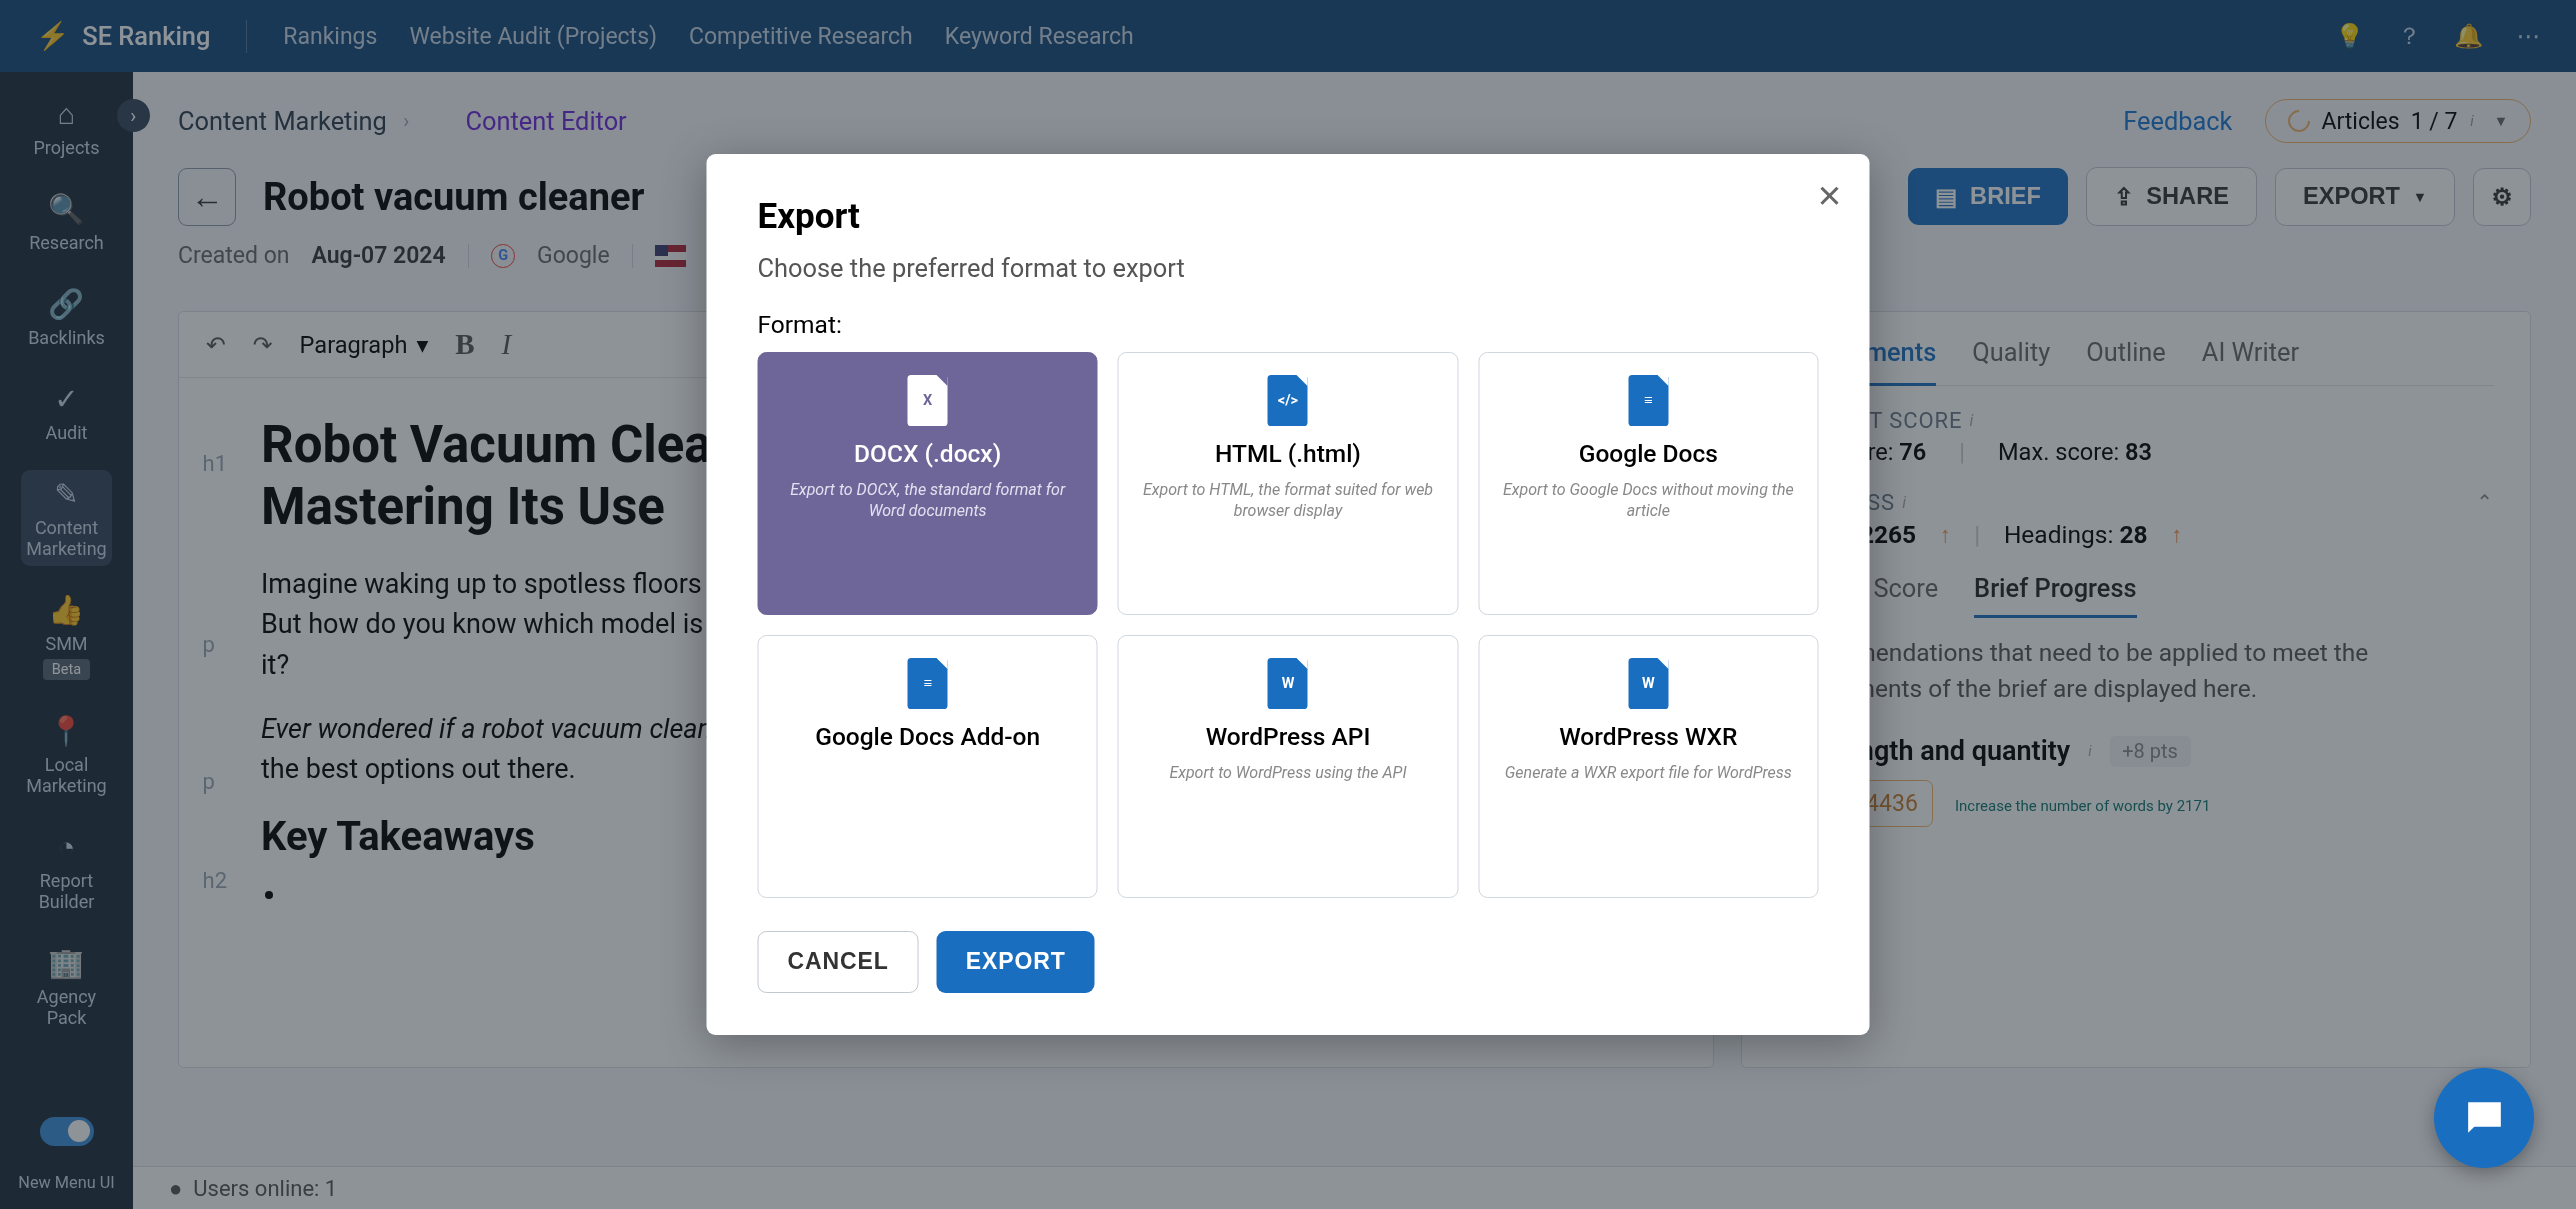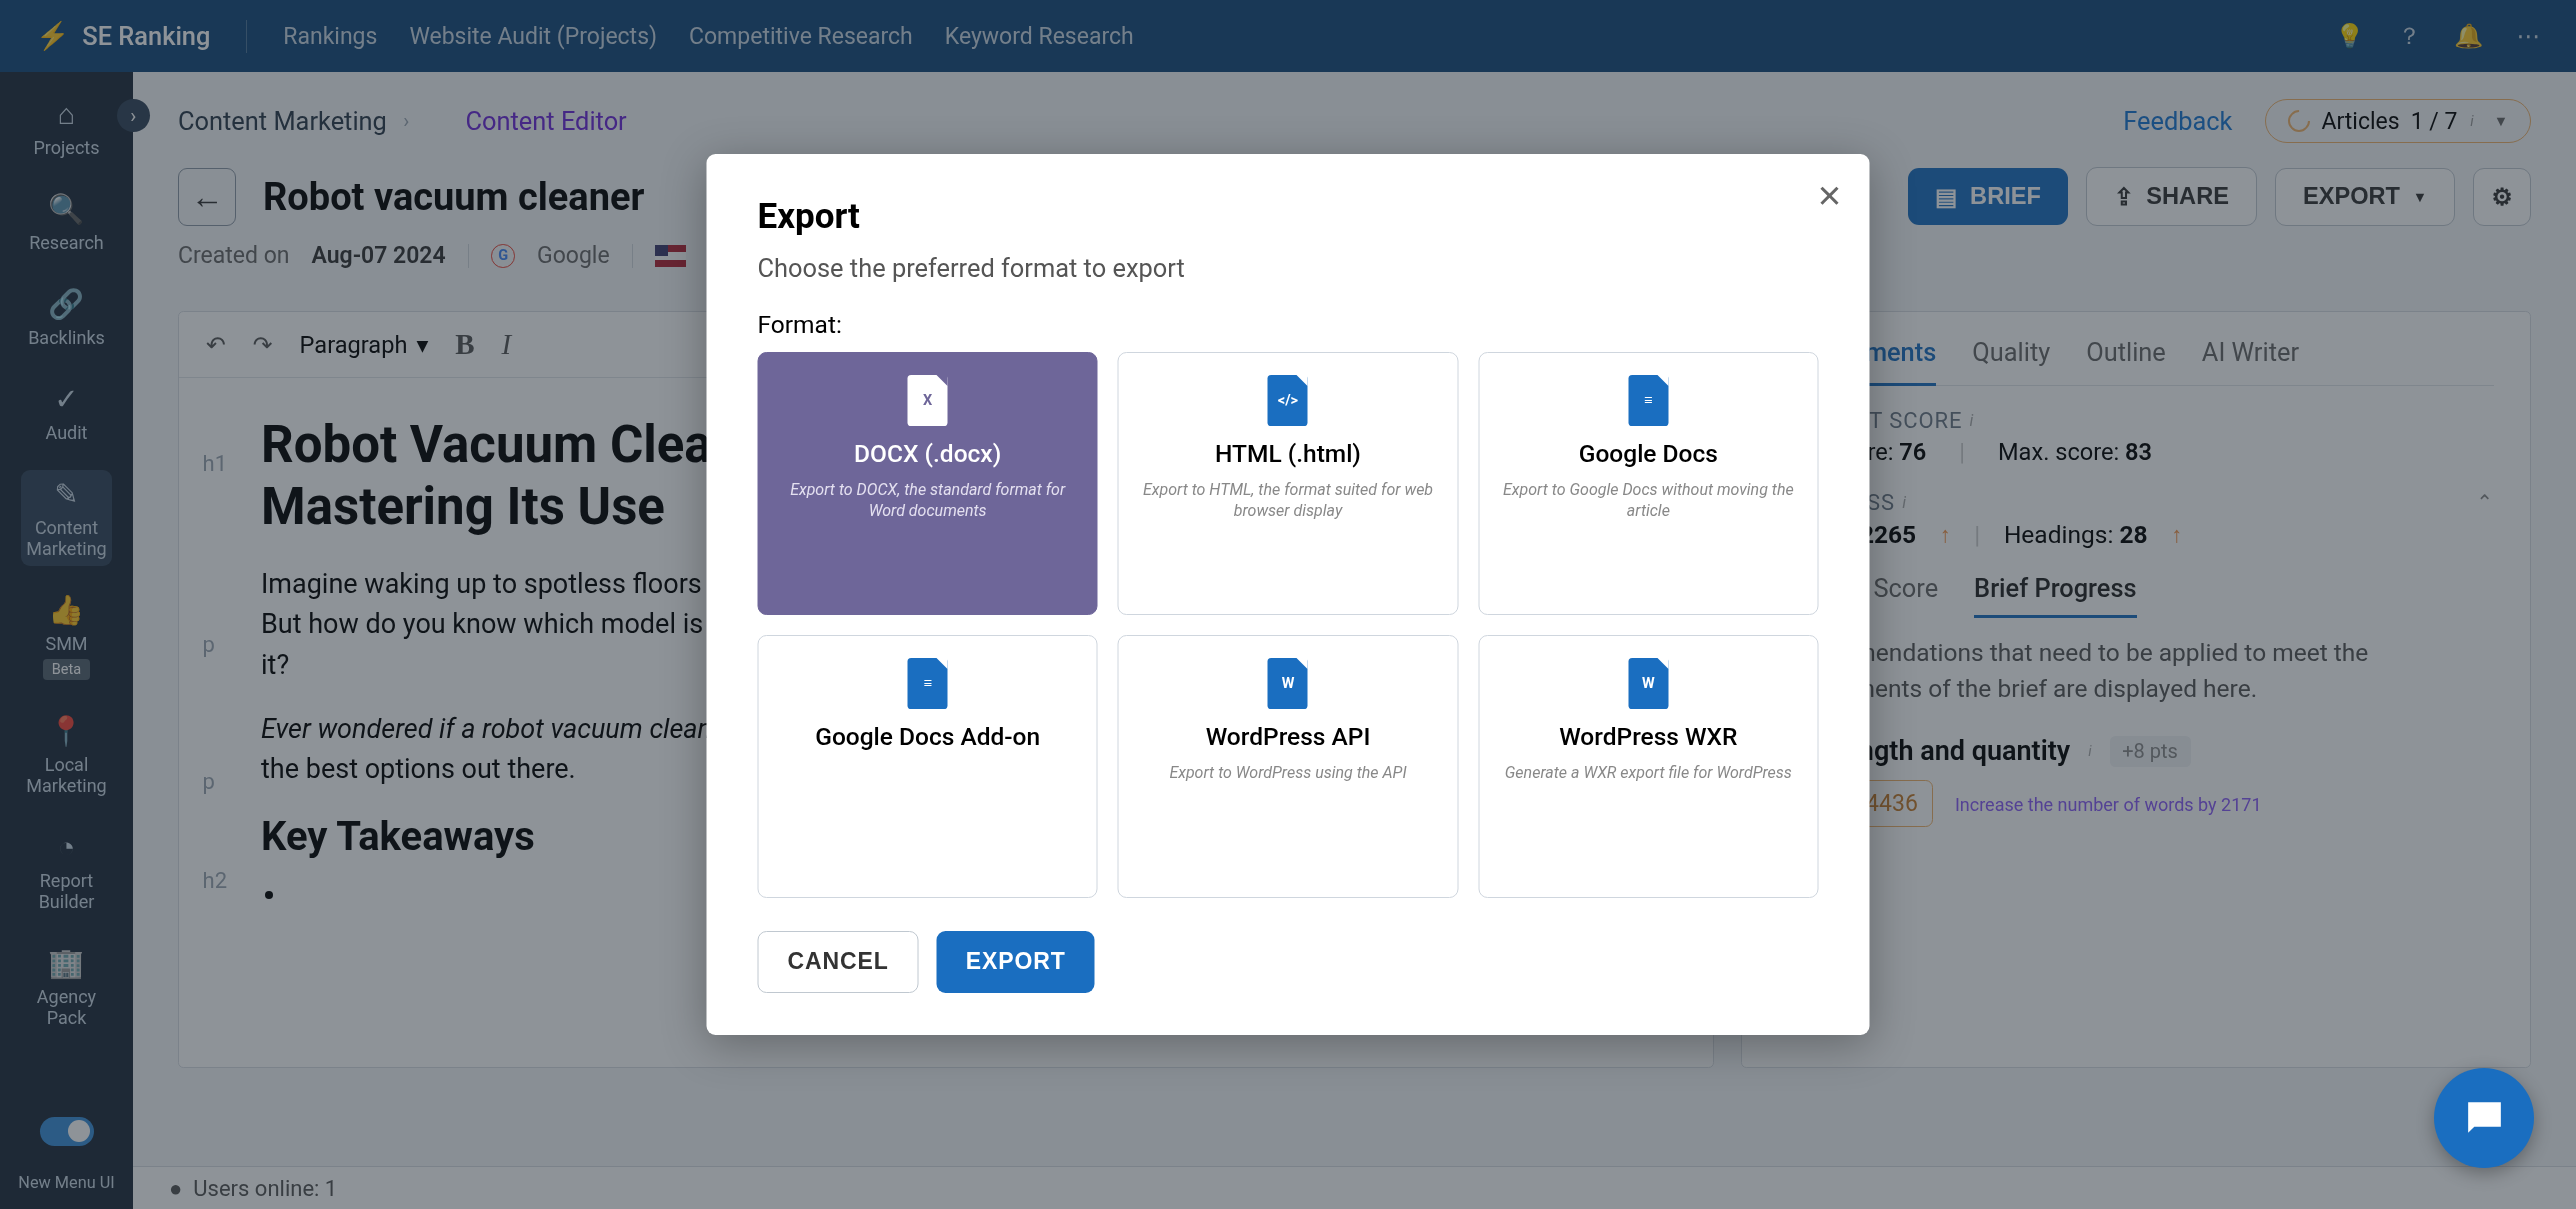--- a/index.html
+++ b/index.html
@@ -87,21 +87,21 @@
 .stat-line { display: flex; gap: 23.6px; align-items: center; font-size: 24.5px; margin-bottom: 23.6px; }
 .stat-line .arrow-up { color: #f2944a; font-size: 22px; }
 .subtabs { display: flex; gap: 36px; font-size: 25.4px; margin-bottom: 16.3px; }
 .subtab { padding-bottom: 12.7px; color: #666; cursor: pointer; }
 .subtab.active { color: #222; font-weight: 500; border-bottom: 3.6px solid #1a6ec0; }
 .desc { font-size: 24.5px; color: #555; line-height: 1.5; margin-bottom: 27px; }
 .item-row { display: flex; align-items: center; gap: 18px; }
 .item-row .ti { font-size: 27px; font-weight: 600; }
 .pts { background: #f0f2f5; border-radius: 5.4px; padding: 3.6px 12.7px; font-size: 20px; color: #888; }
 .count-badge { border: 1.8px solid #f0b36b; border-radius: 7.3px; padding: 9px 14.5px; font-size: 23px; color: #c77d2d; margin-top: 12.7px; display: inline-block; }
-.hint { font-size: 18px; color: #8b5cf6; margin-top: 12.7px; display: inline-block; margin-left: 18px; }
+.hint { font-size: 15px; color: #0f766e; margin-top: 12.7px; display: inline-block; margin-left: 18px; }
 
 
 .overlay { position: absolute; inset: 0; background: rgba(30,40,50,0.5); }
 .modal { position: absolute; left: 50%; top: 154px; transform: translateX(-50%); width: 1163px; background: #fff; border-radius: 9px; padding: 42px 51px 42px; box-shadow: 0 9px 45px rgba(0,0,0,0.3); }
 .modal-close { position: absolute; right: 27px; top: 23.6px; font-size: 31px; color: #666; cursor: pointer; }
 .modal h2 { font-size: 35px; font-weight: 700; margin-bottom: 16.3px; }
 .modal .sub { font-size: 25.4px; color: #555; margin-bottom: 27px; }
 .modal .lab { font-size: 24.5px; margin-bottom: 12.7px; }
 .format-grid { display: grid; grid-template-columns: repeat(3, 1fr); gap: 20px; }
 .fmt { border: 1.8px solid #cfd6de; border-radius: 9px; padding: 22px 18px; text-align: center; cursor: pointer; display: flex; flex-direction: column; align-items: center; min-height: 263px; }

